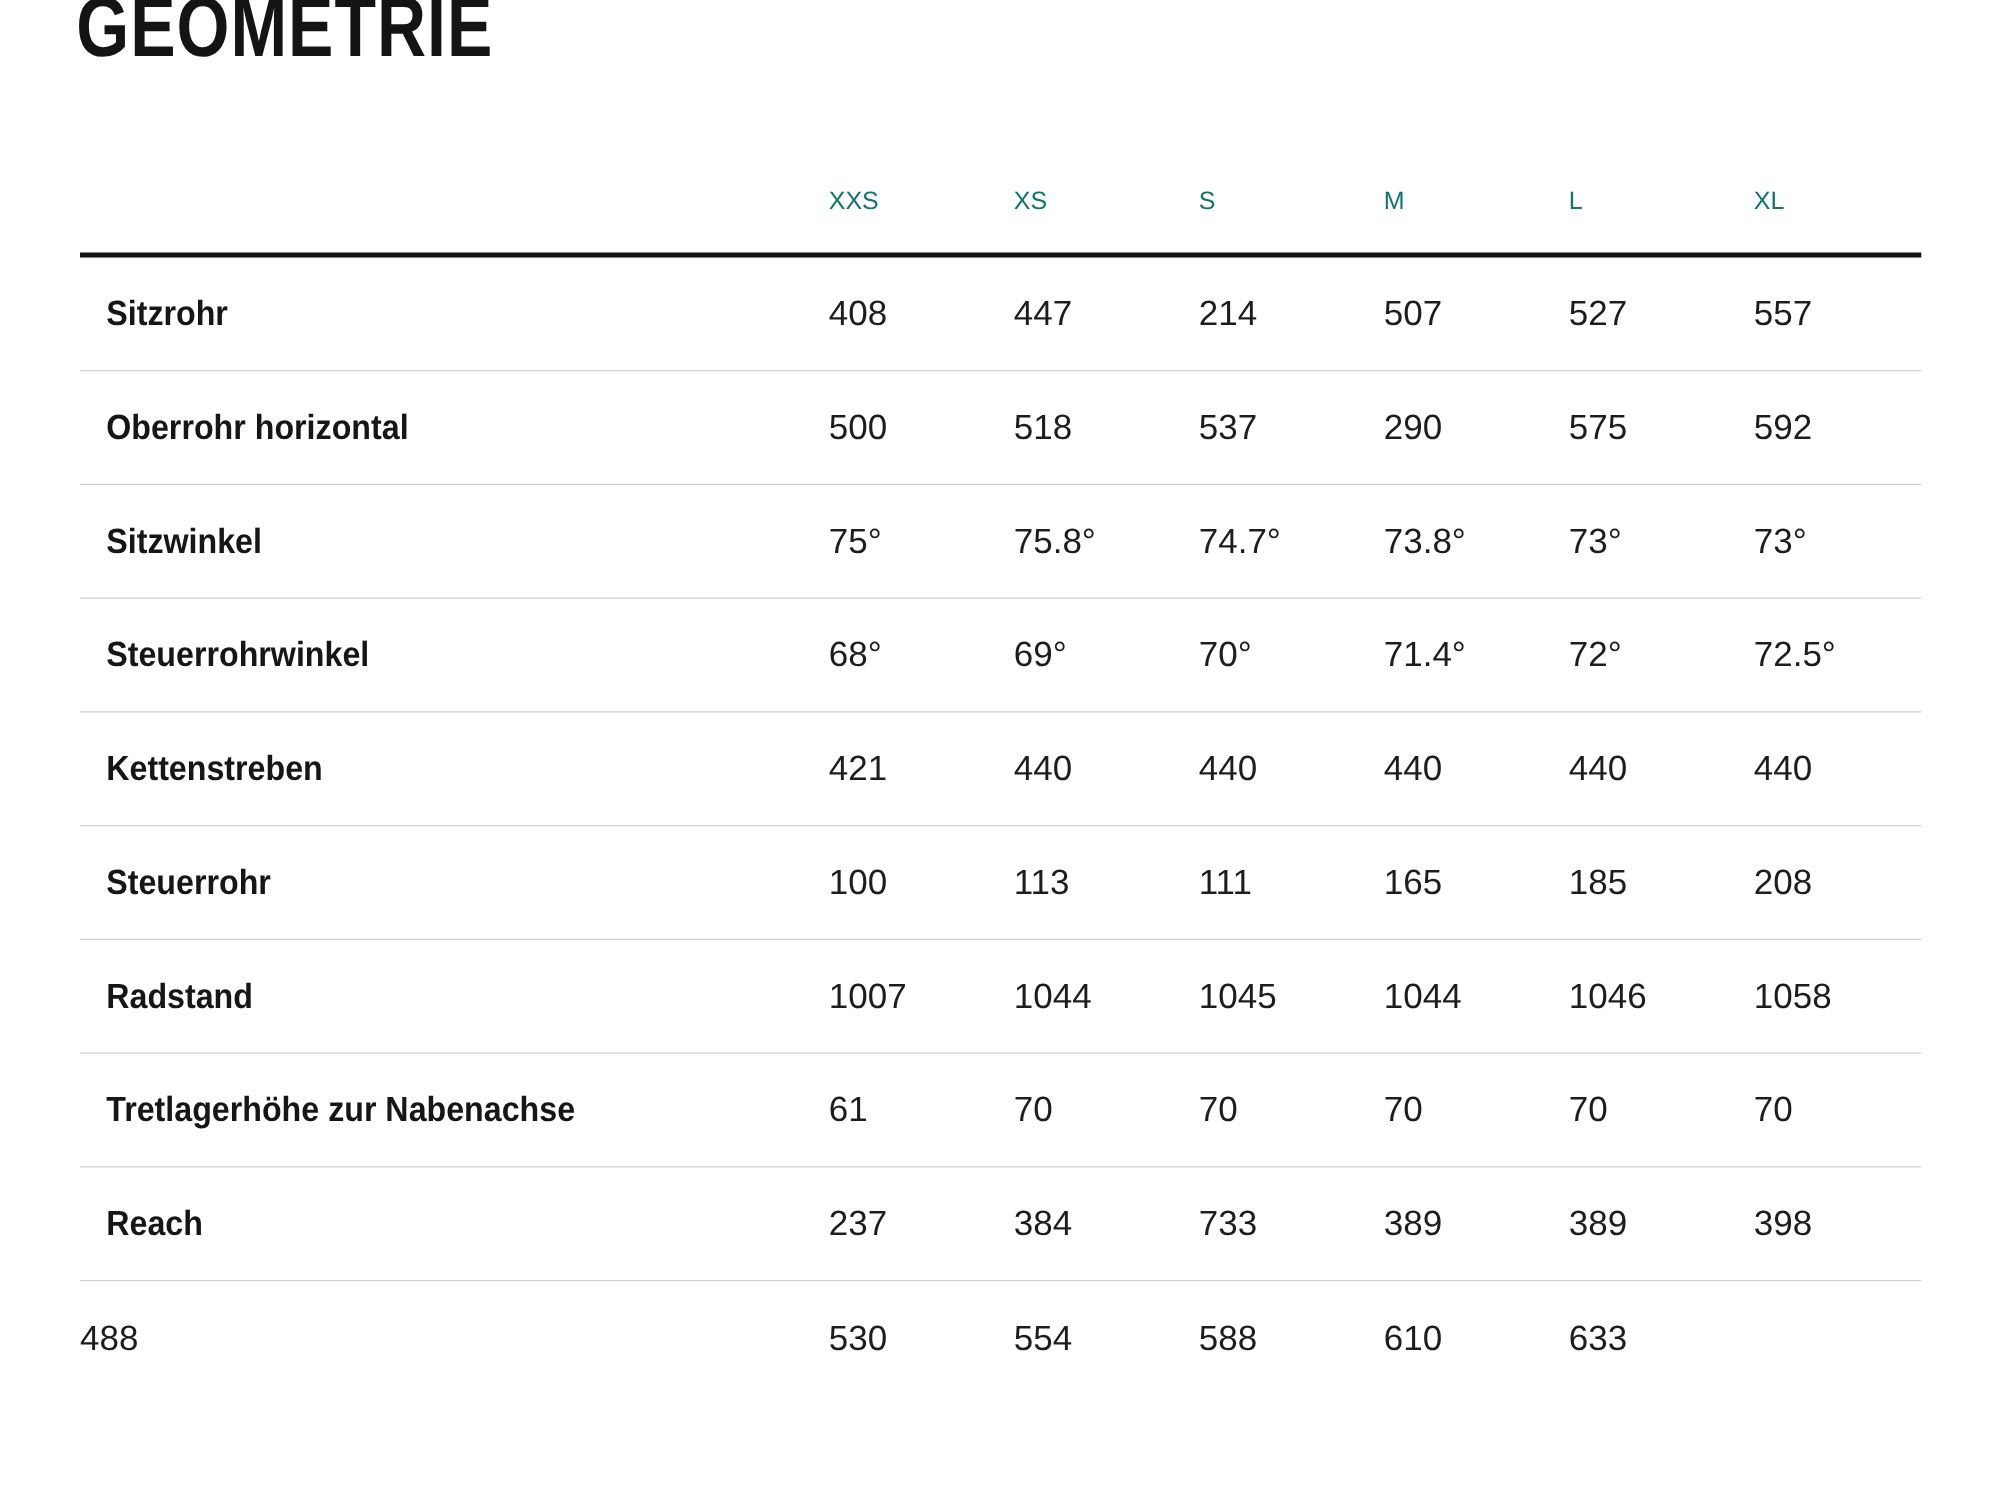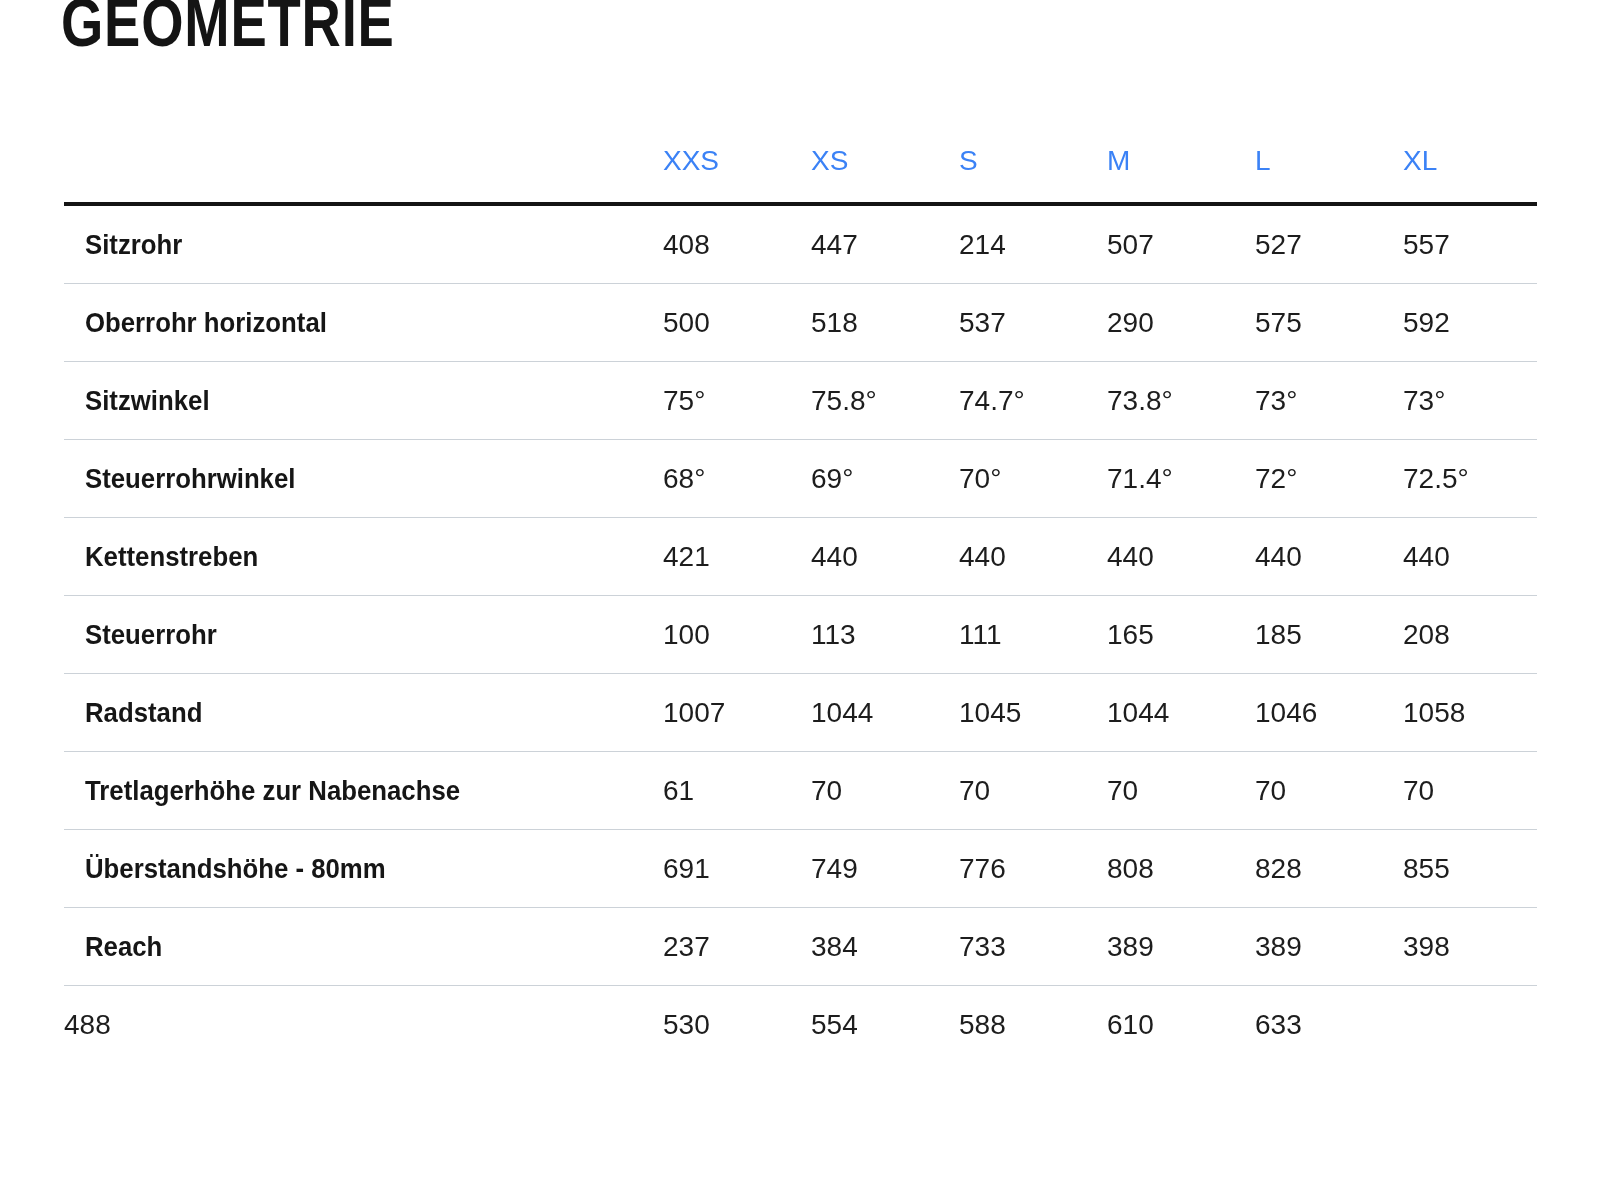--- a/index.html
+++ b/index.html
@@ -30,29 +30,29 @@
     width: 1473px;
   }
   .hdr-row {
     display: grid;
     grid-template-columns: 599px repeat(5, 148px) 1fr;
     align-items: center;
     height: 86px;
     border-bottom: 4px solid #141414;
   }
   .hdr-cell {
-    font-size: 28px;
+    font-size: 20px;
     font-weight: 400;
-    color: #3b82f6;
+    color: #0f766e;
   }
   .row {
     display: grid;
     grid-template-columns: 599px repeat(5, 148px) 1fr;
     align-items: center;
-    height: 78px;
+    height: 91px;
     border-bottom: 1px solid #ccd2d8;
   }
   .row:last-child { border-bottom: none; }
   .cell { font-size: 28px; }
   .cell.label {
     padding-left: 21px;
     font-weight: 700;
     color: #161616;
   }
   .cell.label .cond {
@@ -145,29 +145,20 @@
       <div class="row">
         <div class="cell label"><span class="cond">Tretlagerhöhe zur Nabenachse</span></div>
         <div class="cell value">61</div>
         <div class="cell value">70</div>
         <div class="cell value">70</div>
         <div class="cell value">70</div>
         <div class="cell value">70</div>
         <div class="cell value">70</div>
       </div>
       <div class="row">
-        <div class="cell label"><span class="cond">Überstandshöhe - 80mm</span></div>
-        <div class="cell value">691</div>
-        <div class="cell value">749</div>
-        <div class="cell value">776</div>
-        <div class="cell value">808</div>
-        <div class="cell value">828</div>
-        <div class="cell value">855</div>
-      </div>
-      <div class="row">
         <div class="cell label"><span class="cond">Reach</span></div>
         <div class="cell value">237</div>
         <div class="cell value">384</div>
         <div class="cell value">733</div>
         <div class="cell value">389</div>
         <div class="cell value">389</div>
         <div class="cell value">398</div>
       </div>
       <div class="row">
         <div class="cell value">488</div>

